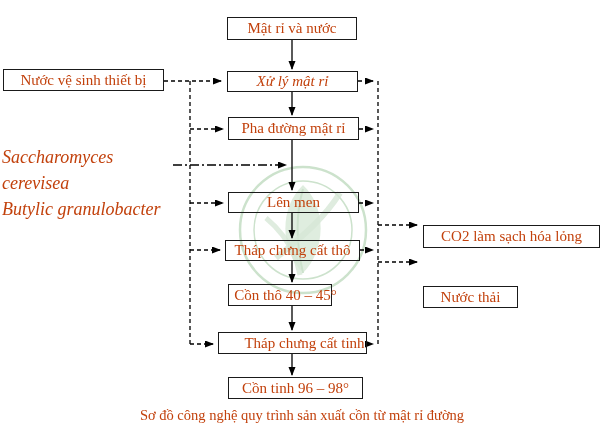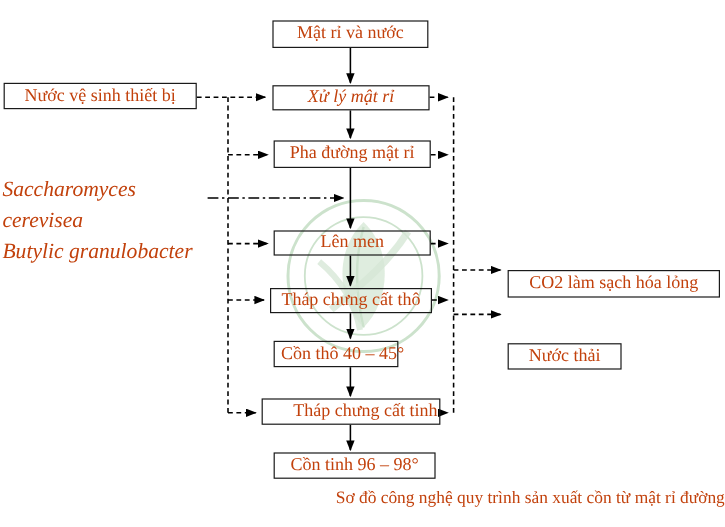--- a/index.html
+++ b/index.html
@@ -32,21 +32,21 @@
     left: 2px; top: 144px; width: 172px;
     text-align: left;
     font-style: italic;
     font-size: 18px;
     line-height: 1.45;
     z-index: 3;
   }
   .caption {
     position: absolute;
     left: 0; top: 407px; width: 604px;
-    text-align: right;
+    text-align: center;
     font-size: 14.5px;
     z-index: 3;
   }
   
   #b-input        { left:227px; top:17px;  width:130px; height:23px; }
   #b-treat        { left:227px; top:71px;  width:131px; height:21px;font-style:italic; }
   #b-dilute       { left:228px; top:117px; width:131px; height:23px; }
   #b-ferment      { left:228px; top:192px; width:131px; height:21px; }
   #b-crude-column { left:225px; top:240px; width:135px; height:21px; }
   #b-crude-alc    { left:228px; top:284px; width:104px; height:22px;padding-left:11px; }

